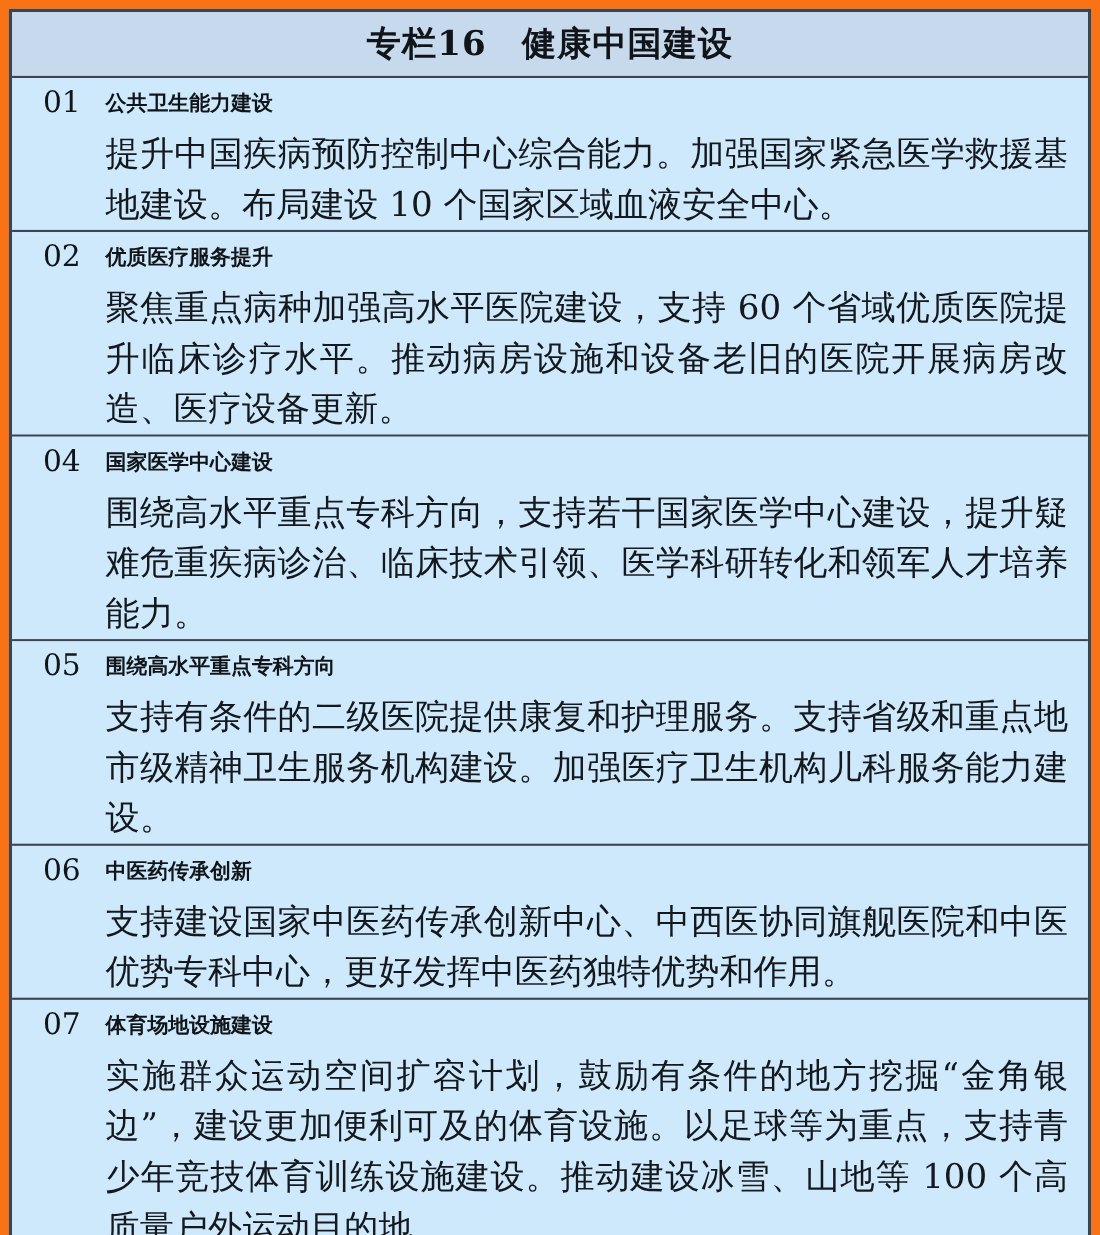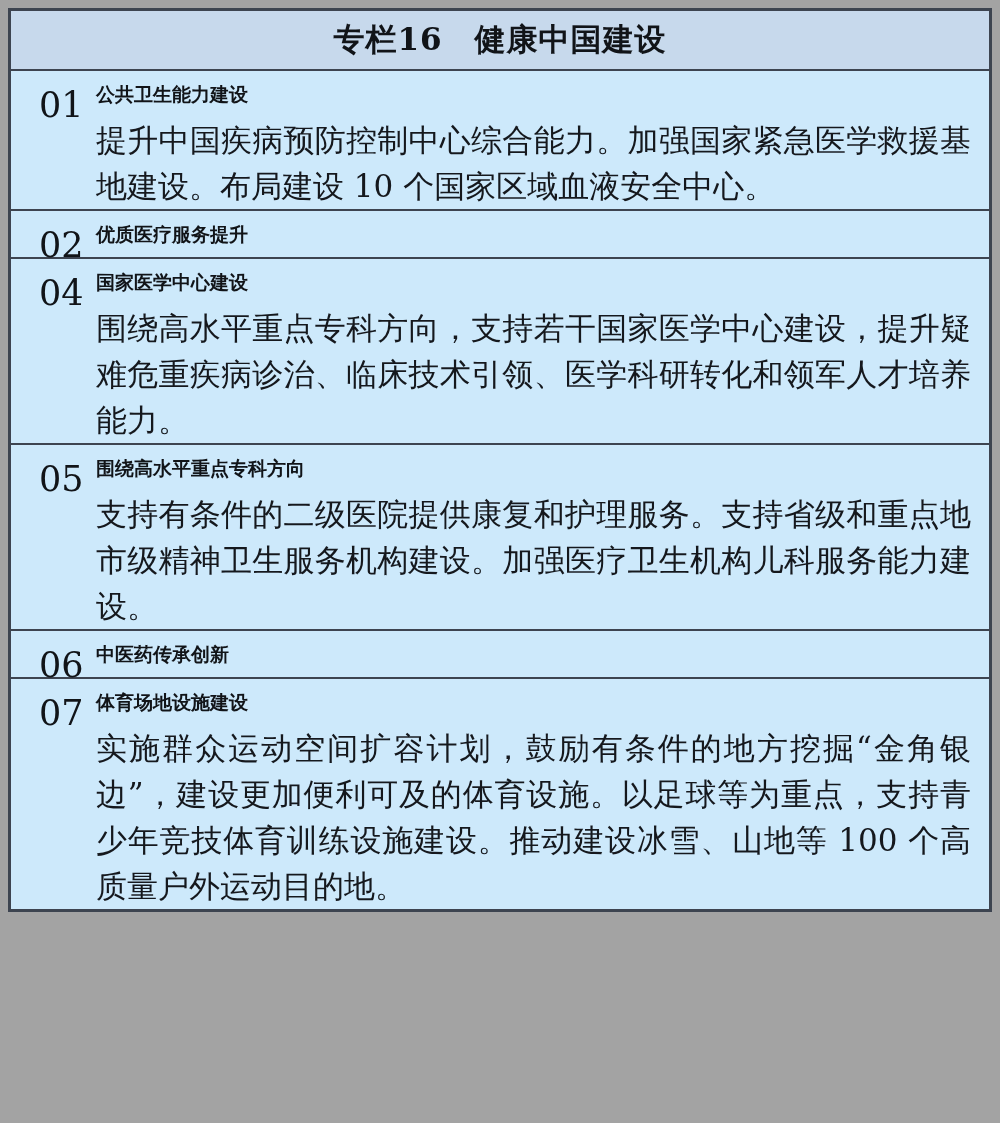--- a/index.html
+++ b/index.html
@@ -4,21 +4,21 @@
 <style>
   html, body {
     margin: 0;
     padding: 0;
     background: #ffffff;
     font-family: "DejaVu Serif", "Liberation Serif", serif;
   }
   .page {
     width: 1000px;
     height: 1123px;
-    background: #a3a3a3;
+    background: #f97316;
     box-sizing: border-box;
     padding: 8px 8px;
   }
   .panel {
     width: 984px;
     box-sizing: border-box;
     border: 3px solid #3d4450;
     background: #cde9fb;
   }
   .panel-header {
@@ -42,23 +42,23 @@
     border-bottom: 2px solid #3d4450;
     background: #cde9fb;
     padding: 0 18px 0 85px;
   }
   .section:last-child {
     border-bottom: none;
   }
   .sec-num {
     position: absolute;
     left: 28px;
-    top: 11px;
+    top: 0;
     line-height: 46px;
-    font-size: 35px;
+    font-size: 27px;
     color: #111418;
   }
   .sec-title {
     font-size: 19px;
     font-weight: bold;
     color: #111418;
     line-height: 46px;
     white-space: nowrap;
   }
   .sec-body {
@@ -81,38 +81,40 @@
 
     <div class="section">
       <span class="sec-num">01</span>
       <div class="sec-title">公共卫生能力建设</div>
       <div class="sec-body">提升中国疾病预防控制中心综合能力。加强国家紧急医学救援基地建设。布局建设 10 个国家区域血液安全中心。</div>
     </div>
 
     <div class="section">
       <span class="sec-num">02</span>
       <div class="sec-title">优质医疗服务提升</div>
+      <div class="sec-body">聚焦重点病种加强高水平医院建设，支持 60 个省域优质医院提升临床诊疗水平。推动病房设施和设备老旧的医院开展病房改造、医疗设备更新。</div>
     </div>
 
 
     <div class="section">
       <span class="sec-num">04</span>
       <div class="sec-title">国家医学中心建设</div>
       <div class="sec-body">围绕高水平重点专科方向，支持若干国家医学中心建设，提升疑难危重疾病诊治、临床技术引领、医学科研转化和领军人才培养能力。</div>
     </div>
 
     <div class="section">
       <span class="sec-num">05</span>
       <div class="sec-title">围绕高水平重点专科方向</div>
       <div class="sec-body">支持有条件的二级医院提供康复和护理服务。支持省级和重点地市级精神卫生服务机构建设。加强医疗卫生机构儿科服务能力建设。</div>
     </div>
 
     <div class="section">
       <span class="sec-num">06</span>
       <div class="sec-title">中医药传承创新</div>
+      <div class="sec-body">支持建设国家中医药传承创新中心、中西医协同旗舰医院和中医优势专科中心，更好发挥中医药独特优势和作用。</div>
     </div>
 
     <div class="section">
       <span class="sec-num">07</span>
       <div class="sec-title">体育场地设施建设</div>
       <div class="sec-body">实施群众运动空间扩容计划，鼓励有条件的地方挖掘“金角银边”，建设更加便利可及的体育设施。以足球等为重点，支持青少年竞技体育训练设施建设。推动建设冰雪、山地等 100 个高质量户外运动目的地。</div>
     </div>
 
   </div>
 </div>

